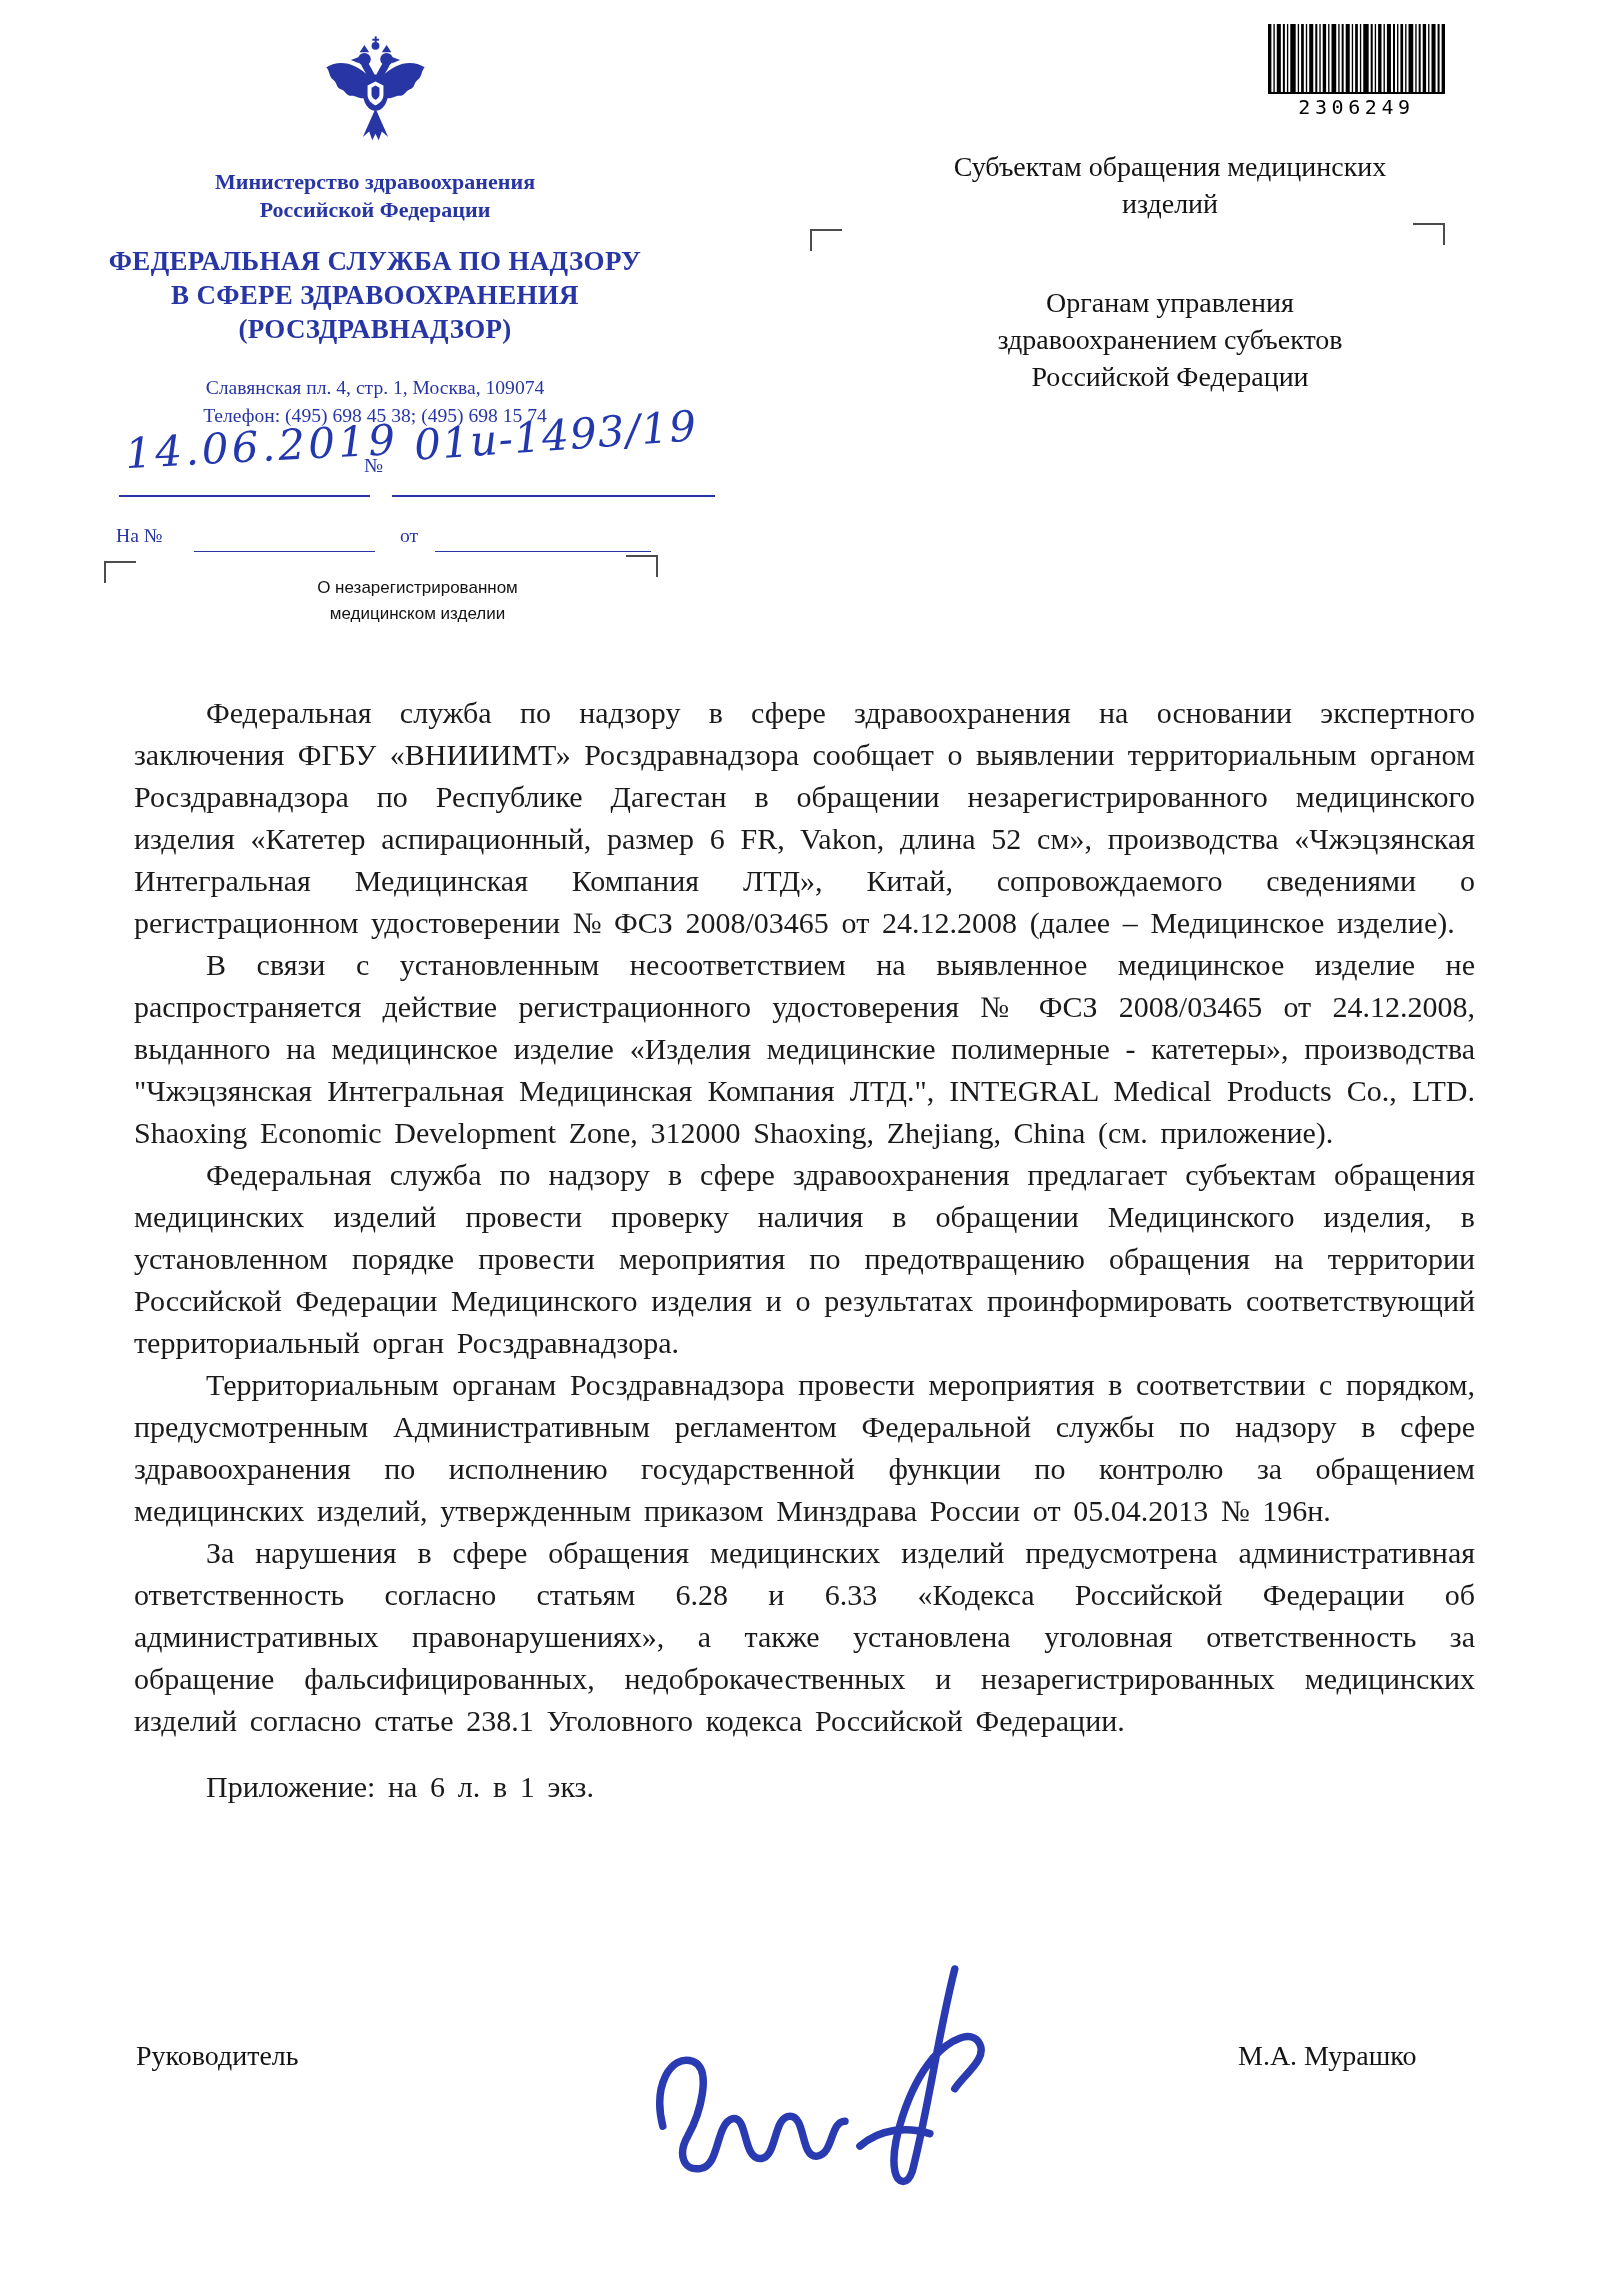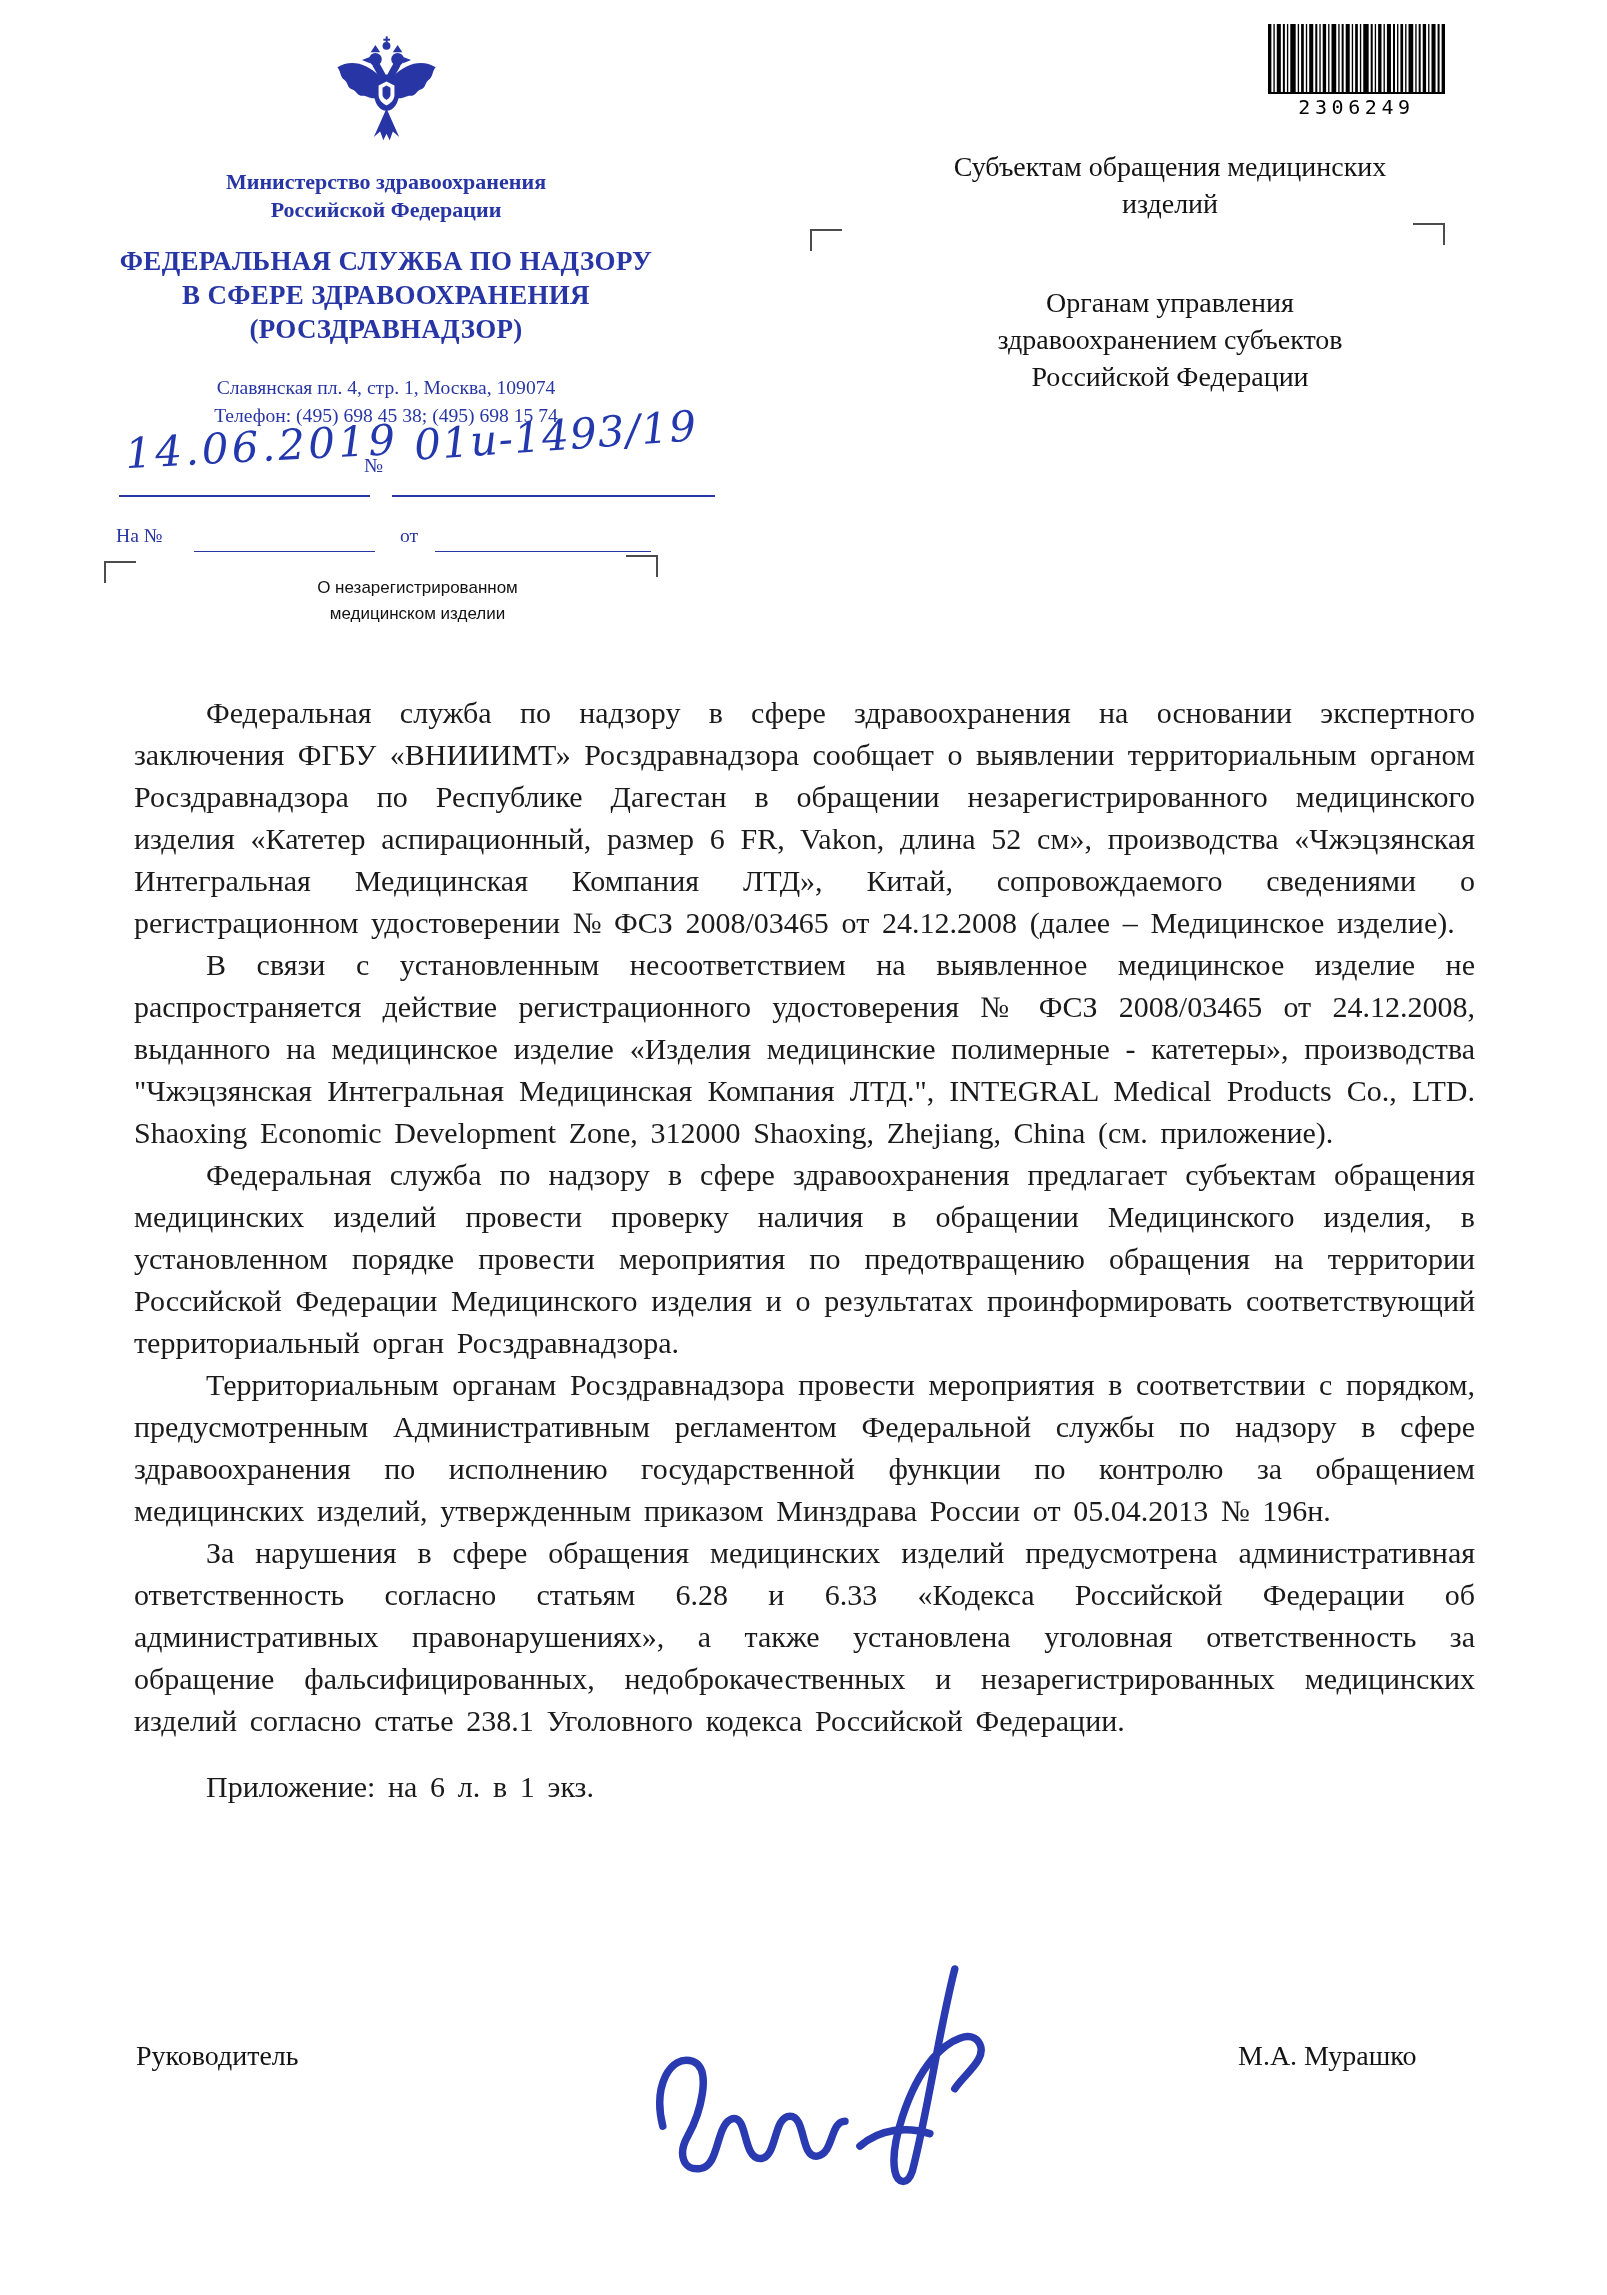--- a/index.html
+++ b/index.html
@@ -3,21 +3,21 @@
 <meta charset="utf-8">
 <style>
   html, body { margin:0; padding:0; background:#8f8f8f; }
   .page {
     position:relative; width:1607px; height:2295px; margin:0 auto;
     background:#ffffff; overflow:hidden;
     font-family:"Liberation Serif", serif; color:var(--text,#1b1b1b);
   }
 
   
-  .letterhead { position:absolute; left:99px; top:33px; width:574px; text-align:center; color:var(--brand,#2736a4); }
+  .letterhead { position:absolute; left:88px; top:33px; width:574px; text-align:center; color:var(--brand,#2736a4); }
   .emblem { display:inline-block; width:111px; height:124px; }
   .emblem svg { width:111px; height:124px; }
   .ministry { margin-top:9px; font-size:22px; font-weight:bold; line-height:1.28; }
   .service  { margin-top:19.6px; font-size:27px; font-weight:bold; line-height:1.26; letter-spacing:0.3px; }
   .contact  { margin-top:28px; font-size:19.6px; line-height:1.45; }
 
   
   .hw { position:absolute; font-family:"DejaVu Serif", serif; font-style:italic; color:var(--ink,#2438ae); white-space:nowrap; }
   .hw-date   { left:125px; top:422px; font-size:42px; letter-spacing:3.3px; transform:rotate(-3deg); }
   .hw-number { left:414px; top:411px; font-size:42px; letter-spacing:1.3px; transform:rotate(-4deg); }

